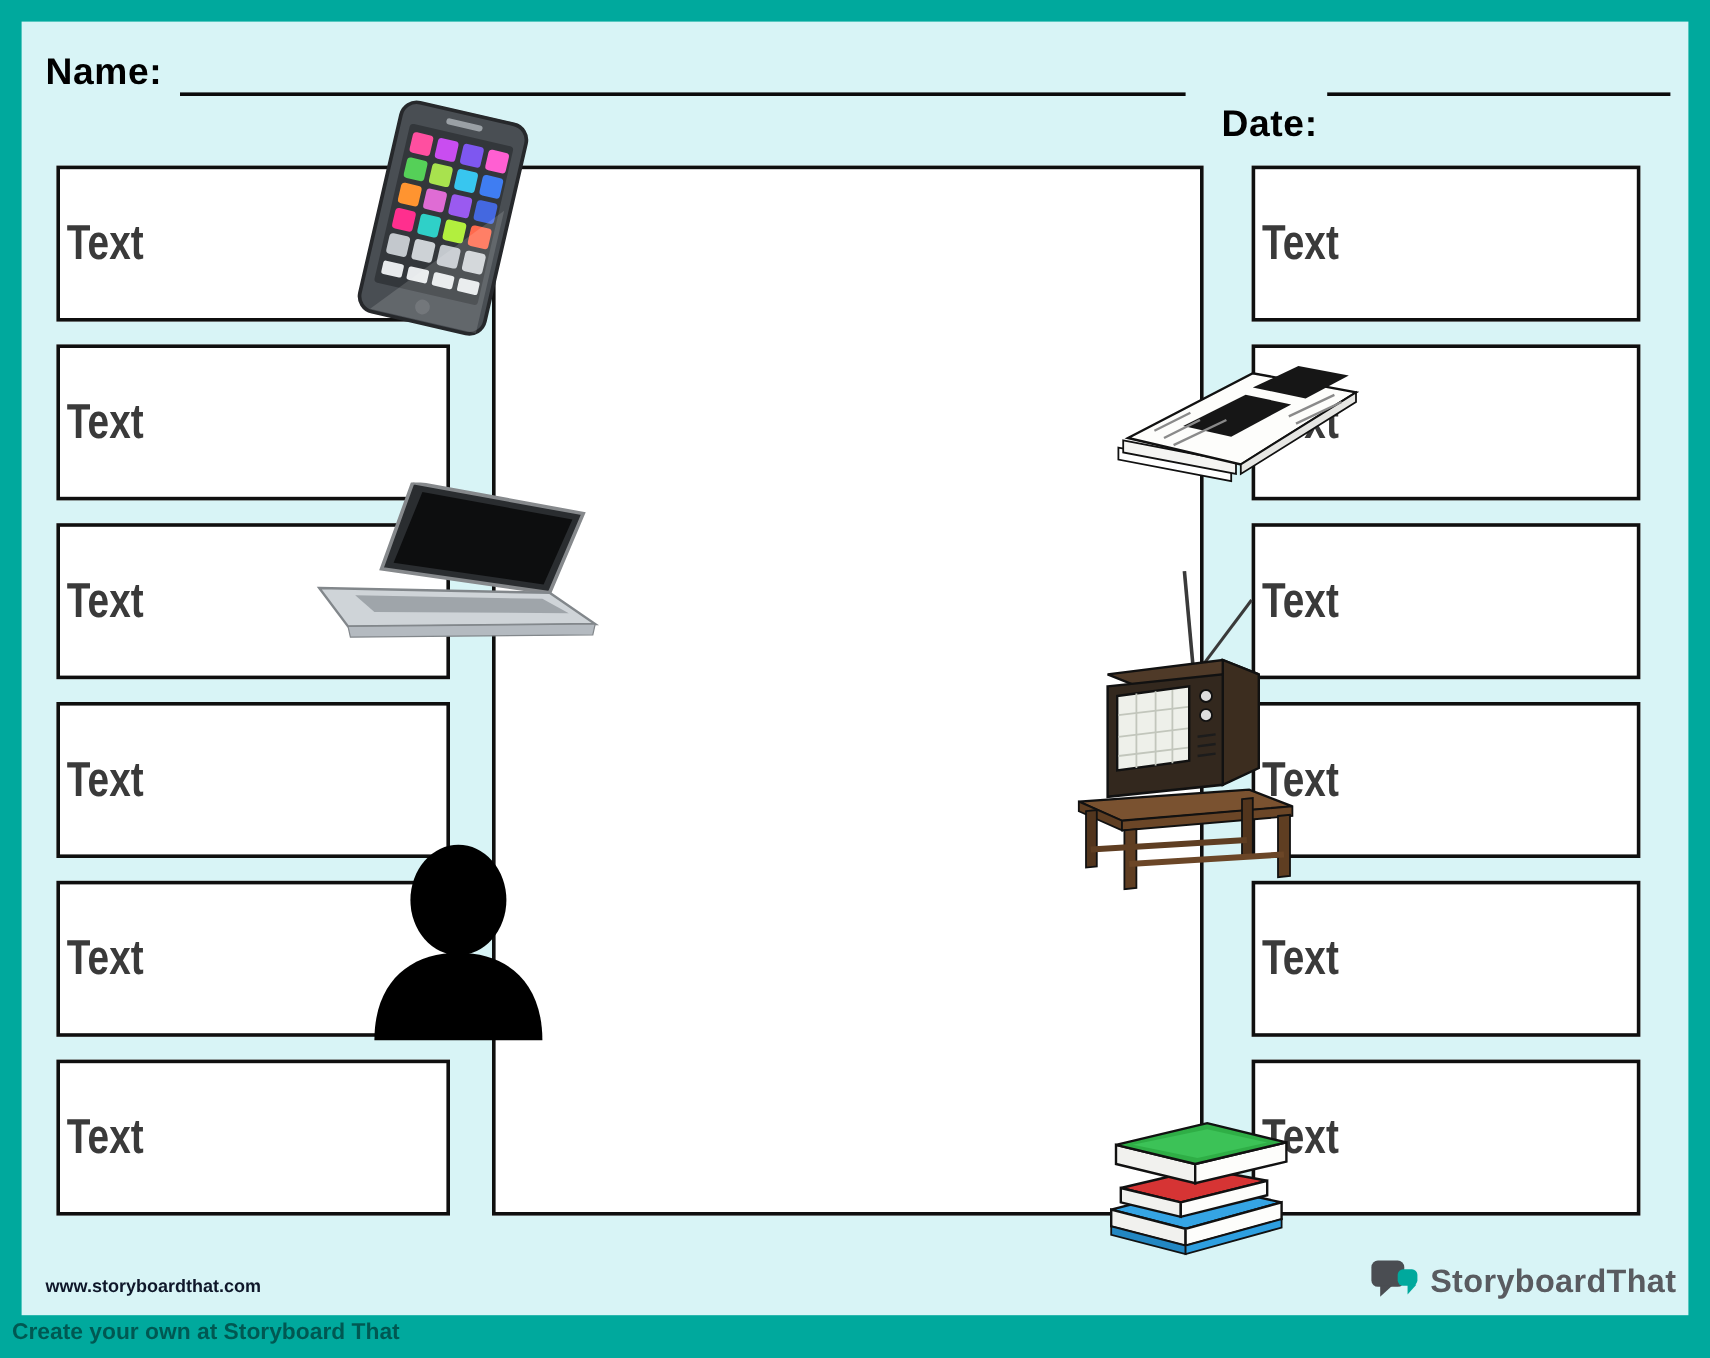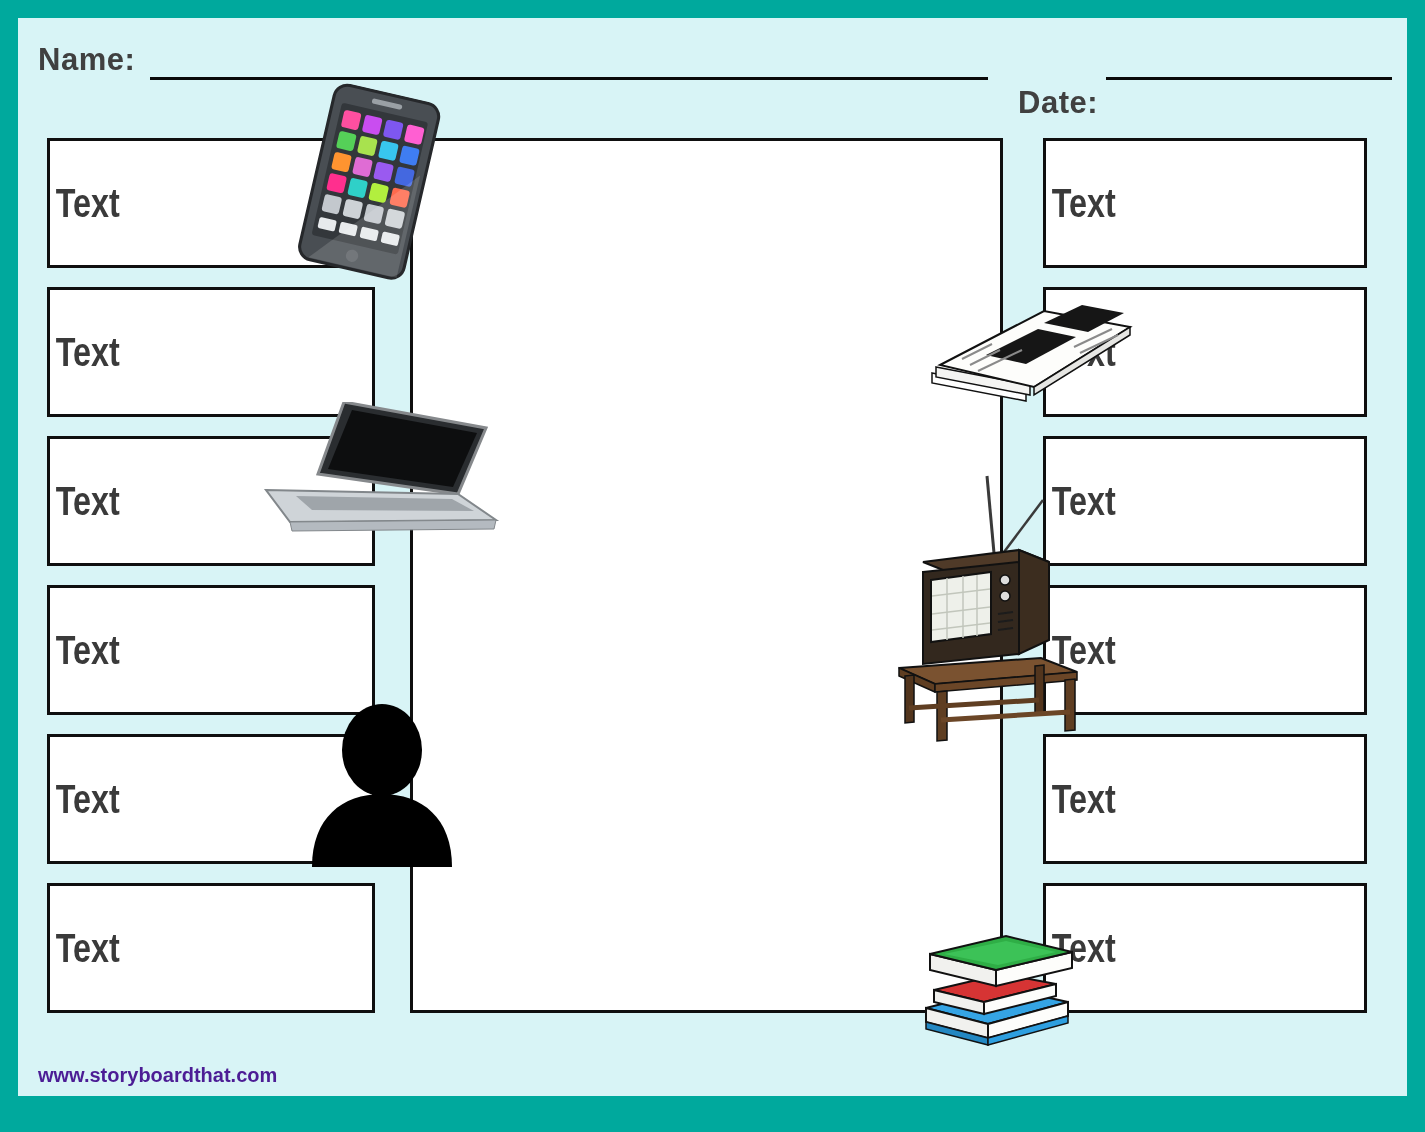--- a/index.html
+++ b/index.html
@@ -10,42 +10,42 @@
     background: var(--frame-teal, #00A99D);
     font-family: "Liberation Sans", sans-serif;
     overflow: hidden;
   }
   .inner {
     position: absolute; left: 18px; top: 18px;
     width: 1389px; height: 1078px;
     background: var(--background, #D8F4F6);
   }
   .hdr-label {
-    position: absolute; font-size: 31px; font-weight: 800; color: #404040;
+    position: absolute; font-size: 31px; font-weight: 800; color: #000000;
     letter-spacing: .5px; z-index: 2;
   }
   .fill-line { position: absolute; height: 3px; background: #0a0a0a; z-index: 2; }
   .tbox {
     position: absolute; width: 328px; height: 130px;
     background: var(--box-bg, #fff); border: 3px solid var(--box-border, #0f0f0f);
     display: flex; align-items: center; justify-content: flex-start; z-index: 1;
   }
   .tbox.right { width: 324px; }
   .tbox-label {
     font-size: 38px; font-weight: 700; color: var(--text, #3a3a3a);
     display: inline-block; transform: scaleX(.85) scaleY(1.08);
   }
   .center-box {
     position: absolute; left: 410px; top: 138px; width: 593px; height: 875px;
     background: #fff; border: 3px solid var(--box-border, #0f0f0f); z-index: 0;
   }
   .clip { position: absolute; z-index: 3; }
   .footer-url {
-    position: absolute; left: 38px; top: 1064px; font-size: 20px; font-weight: 700;
-    color: #4c1d95; z-index: 4;
+    position: absolute; left: 38px; top: 1064px; font-size: 15px; font-weight: 700;
+    color: #0f172a; z-index: 4;
   }
   .brand {
     position: absolute; right: 28px; top: 1048px; height: 40px;
     display: flex; align-items: center; gap: 9px; z-index: 4;
   }
   .brand-text { font-size: 27px; font-weight: 600; color: #595b60; letter-spacing: .3px; }
   .credit {
     position: absolute; left: 10px; top: 1100px; font-size: 19px; font-weight: 700;
     color: rgba(0,0,0,.48); z-index: 4;
   }
@@ -216,14 +216,26 @@
 
       <polygon points="20,58 86,74 86,90 20,74" fill="#f1f1ee" stroke="#111" stroke-width="2"></polygon>
       <polygon points="86,74 162,56 162,72 86,90" fill="#fdfdfb" stroke="#111" stroke-width="2"></polygon>
       <polygon points="20,58 96,40 162,56 86,74" fill="#2fae46" stroke="#111" stroke-width="2"></polygon>
       <polygon points="34,58 96,45 146,56 88,69" fill="#3cc257"></polygon>
     </svg>
   </div>
 
   <div class="footer-url">www.storyboardthat.com</div>
 
-
+  <div class="brand">
+    <span>
+      <svg width="42" height="36" viewBox="0 0 46 38">
+        <rect x="2" y="2" width="30" height="24" rx="6" fill="#4a4d52"></rect>
+        <path d="M10,25 l0,10 11,-10 z" fill="#4a4d52"></path>
+        <rect x="26" y="10" width="18" height="15" rx="5" fill="#00A99D"></rect>
+        <path d="M35,24 l0,9 8,-9 z" fill="#00A99D"></path>
+      </svg>
+    </span>
+    <span class="brand-text">StoryboardThat</span>
+  </div>
+
+  <div class="credit">Create your own at Storyboard That</div>
 </div>
 
 </body></html>

